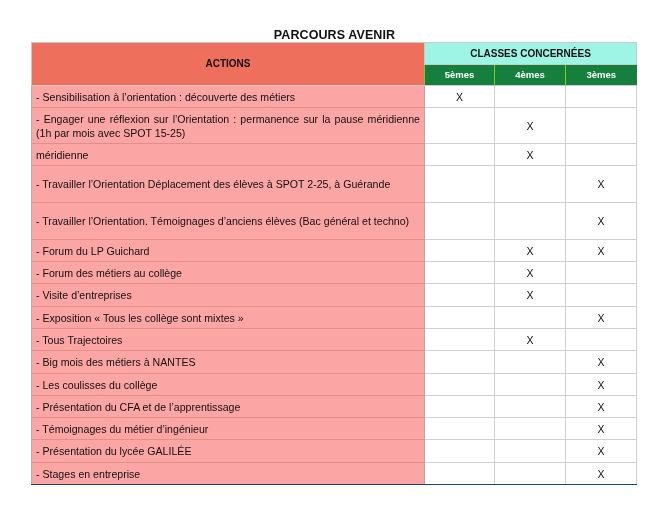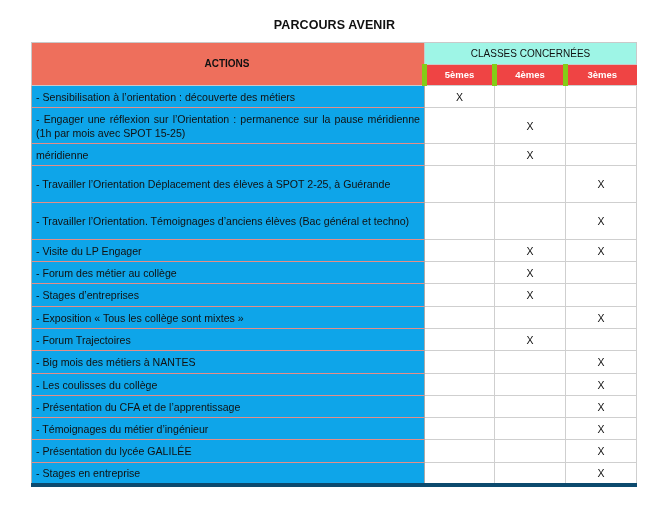--- a/index.html
+++ b/index.html
@@ -1,25 +1,25 @@
 <!DOCTYPE html>
 <html><head>
 <meta charset="utf-8">
 <style>
   html, body { margin: 0; padding: 0; background: #ffffff; }
   body { width: 669px; height: 517px; position: relative; font-family: "Liberation Sans", sans-serif; color: #111; overflow: hidden; }
-  .title { position: absolute; left: 0; width: 669px; top: 18px; text-align: center; font-weight: bold; font-size: 12.5px; letter-spacing: 0.1px; }
+  .title { position: absolute; left: 0; width: 669px; top: 28px; text-align: center; font-weight: bold; font-size: 12.5px; letter-spacing: 0.1px; }
   table { position: absolute; left: 31px; top: 42px; border-collapse: collapse; table-layout: fixed; width: 605px; }
   td, th { padding: 0; font-size: 10.6px; line-height: 14px; }
   th.actions-head { background: #EE6F5C; font-weight: bold; font-size: 10px; border: 1px solid #c9c9c9; border-right: none; }
-  th.classes-head { background: #9EF5E6; font-weight: normal; font-size: 10px; text-align: center; border: 1px solid #c9c9c9; height: 21px; }
-  th.col-head { background: #ef4444; color: #ffffff; font-weight: bold; font-size: 9.5px; text-align: center; height: 20px; border-left: 5px solid #84cc16; }
-  td.action { background: #0ea5e9; padding: 0 4px 0 4px; text-align: justify; text-align-last: left; border-top: 1px solid #e48e88; border-left: 1px solid #b0b0b0; border-right: 1px solid #a9a9a9; vertical-align: middle; }
+  th.classes-head { background: #9EF5E6; font-weight: bold; font-size: 10px; text-align: center; border: 1px solid #c9c9c9; height: 21px; }
+  th.col-head { background: #15803d; color: #ffffff; font-weight: bold; font-size: 9.5px; text-align: center; height: 20px; border-left: 1px solid #84cc16; }
+  td.action { background: #fca5a5; padding: 0 4px 0 4px; text-align: justify; text-align-last: left; border-top: 1px solid #e48e88; border-left: 1px solid #b0b0b0; border-right: 1px solid #a9a9a9; vertical-align: middle; }
   td.mark { background: #ffffff; text-align: center; border: 1px solid #cfcfcf; font-size: 10.5px; vertical-align: middle; }
-  tr.last td { border-bottom: 4px solid #0c4a6e; margin-left: 34px; }
+  tr.last td { border-bottom: 1px solid #0c4a6e; margin-left: 34px; }
 </style>
 </head>
 <body>
 
 <div class="title">PARCOURS AVENIR</div>
 
 <table>
   <colgroup>
     <col style="width:393px">
     <col style="width:70px">
@@ -62,45 +62,45 @@
       <td class="mark"></td>
       <td class="mark">X</td>
     </tr>
     <tr style="height:37px">
       <td class="action">- Travailler l’Orientation. Témoignages d’anciens élèves (Bac général et techno)</td>
       <td class="mark"></td>
       <td class="mark"></td>
       <td class="mark">X</td>
     </tr>
     <tr style="height:22px">
-      <td class="action">- Visite du LP Engager</td>
+      <td class="action">- Forum du LP Guichard</td>
       <td class="mark"></td>
       <td class="mark">X</td>
       <td class="mark">X</td>
     </tr>
     <tr style="height:22px">
-      <td class="action">- Forum des métier au collège</td>
+      <td class="action">- Forum des métiers au collège</td>
       <td class="mark"></td>
       <td class="mark">X</td>
       <td class="mark"></td>
     </tr>
     <tr style="height:23px">
-      <td class="action">- Stages d’entreprises</td>
+      <td class="action">- Visite d’entreprises</td>
       <td class="mark"></td>
       <td class="mark">X</td>
       <td class="mark"></td>
     </tr>
     <tr style="height:22px">
       <td class="action">- Exposition « Tous les collège sont mixtes »</td>
       <td class="mark"></td>
       <td class="mark"></td>
       <td class="mark">X</td>
     </tr>
     <tr style="height:22px">
-      <td class="action">- Forum Trajectoires</td>
+      <td class="action">- Tous Trajectoires</td>
       <td class="mark"></td>
       <td class="mark">X</td>
       <td class="mark"></td>
     </tr>
     <tr style="height:23px">
       <td class="action">- Big mois des métiers à NANTES</td>
       <td class="mark"></td>
       <td class="mark"></td>
       <td class="mark">X</td>
     </tr>

